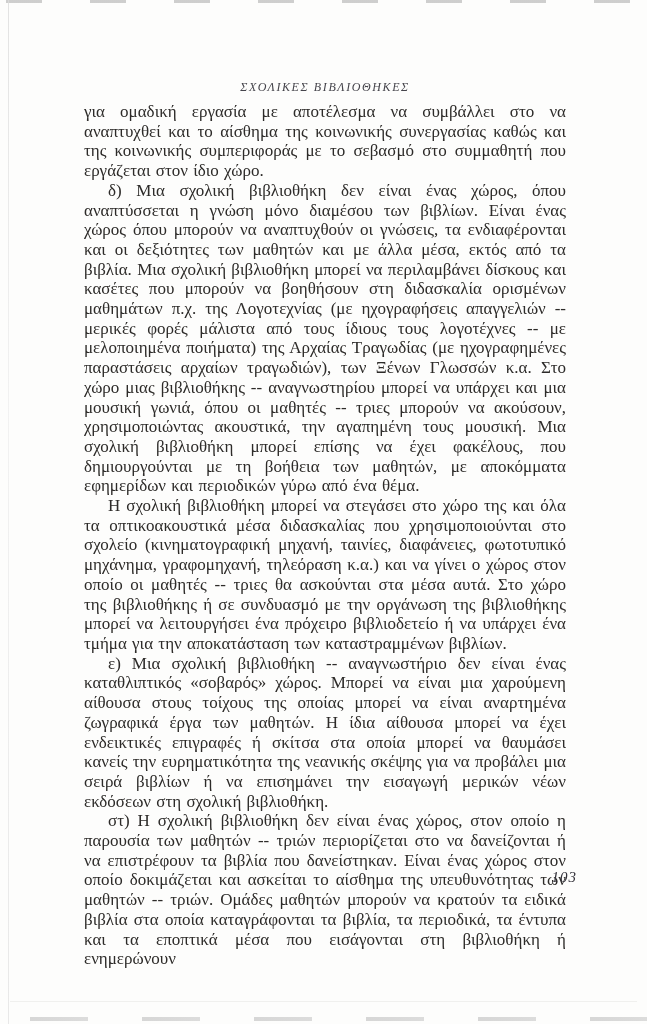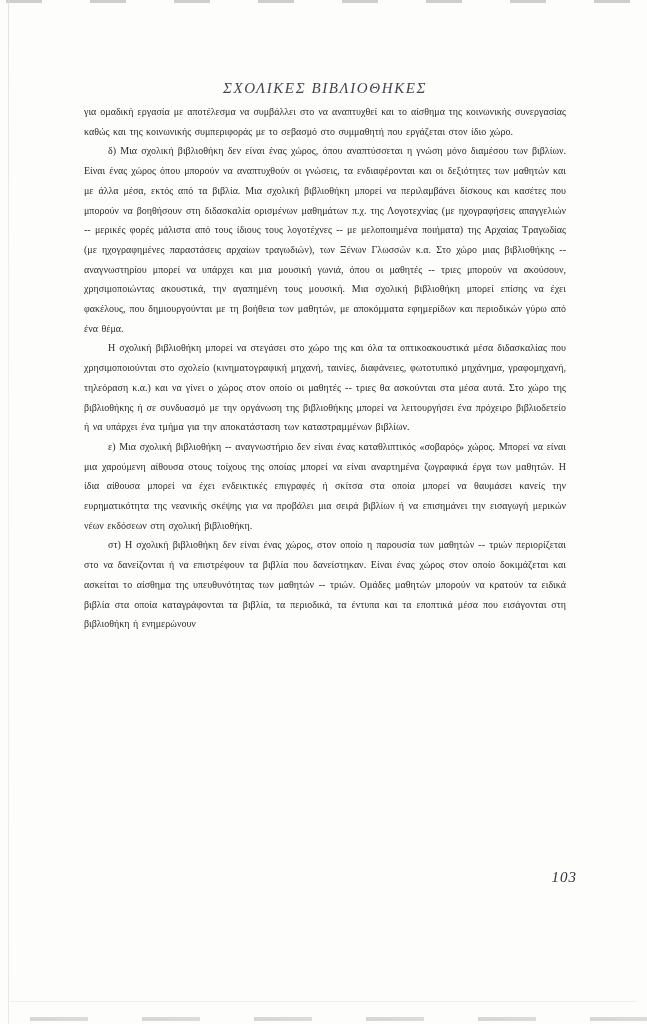--- a/index.html
+++ b/index.html
@@ -47,32 +47,32 @@
     background: #f0f0ee;
   }
   
   .running-header {
     position: absolute;
     top: 80px;
     left: 84px;
     width: 482px;
     text-align: center;
     font-style: italic;
-    font-size: 15px;
+    font-size: 12px;
     letter-spacing: 1.6px;
     color: #45444b;
   }
   
   .text-block {
     position: absolute;
     top: 102px;
     left: 84px;
     width: 482px;
     color: #2d2b29;
-    font-size: 10px;
+    font-size: 17px;
     line-height: 19.7px;
     text-align: justify;
   }
   .text-block p {
     margin: 0;
     word-spacing: 1px;
   }
   .text-block p.indent {
     text-indent: 24px;
   }

